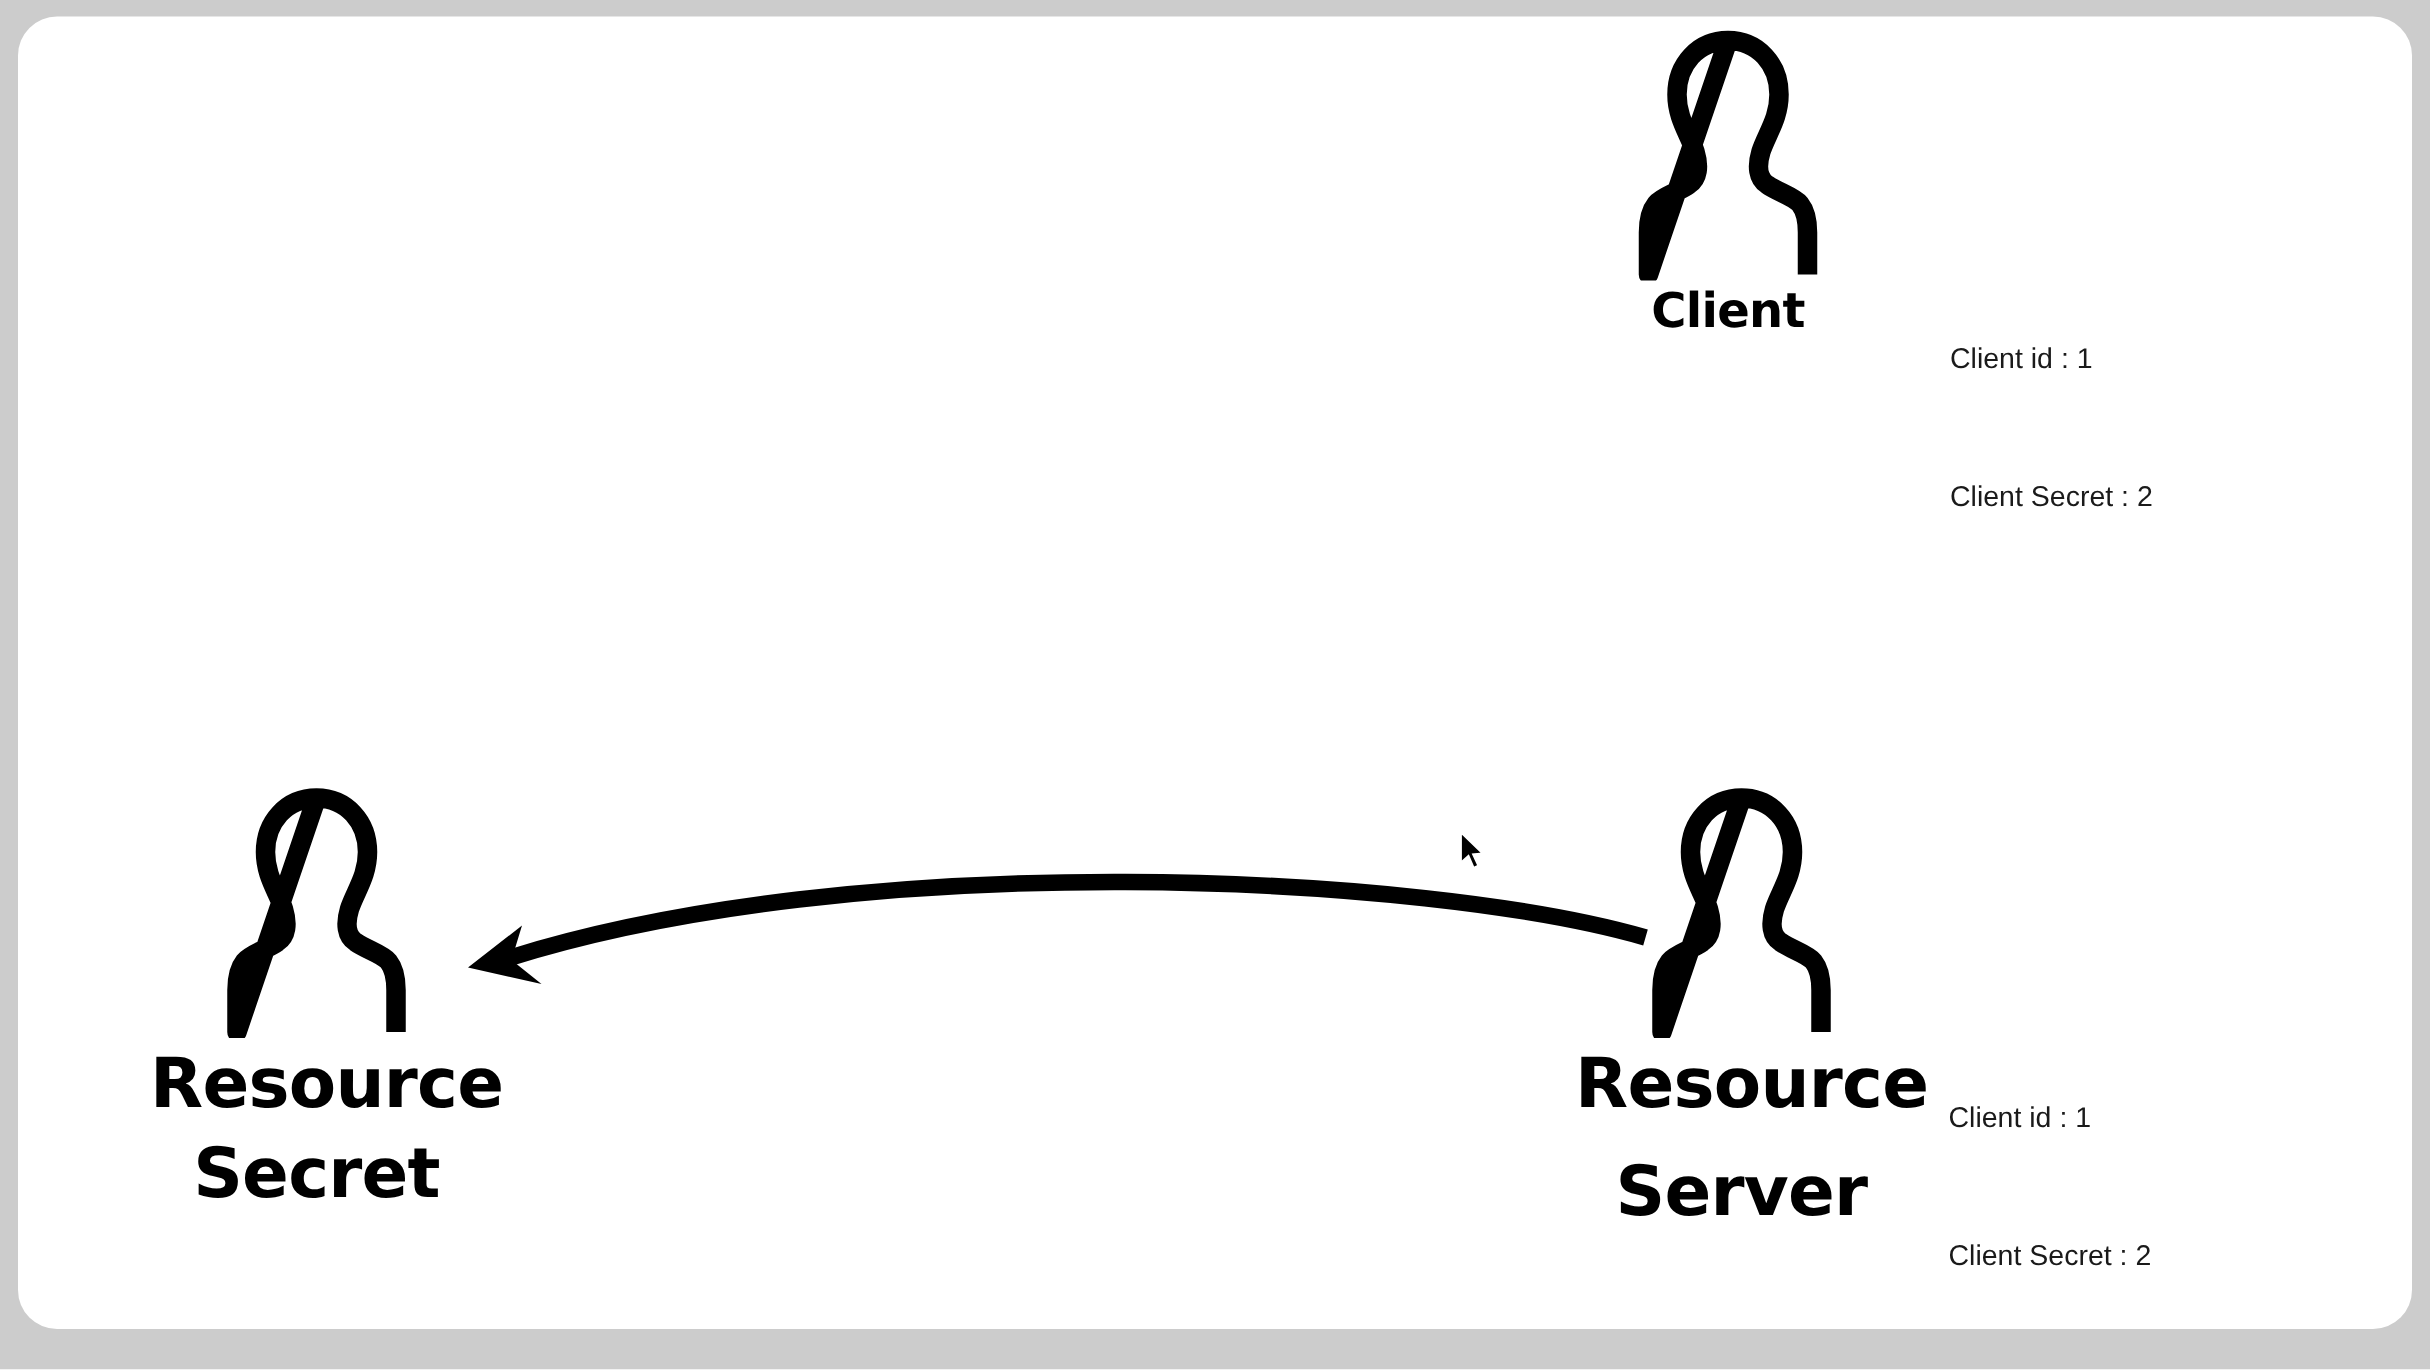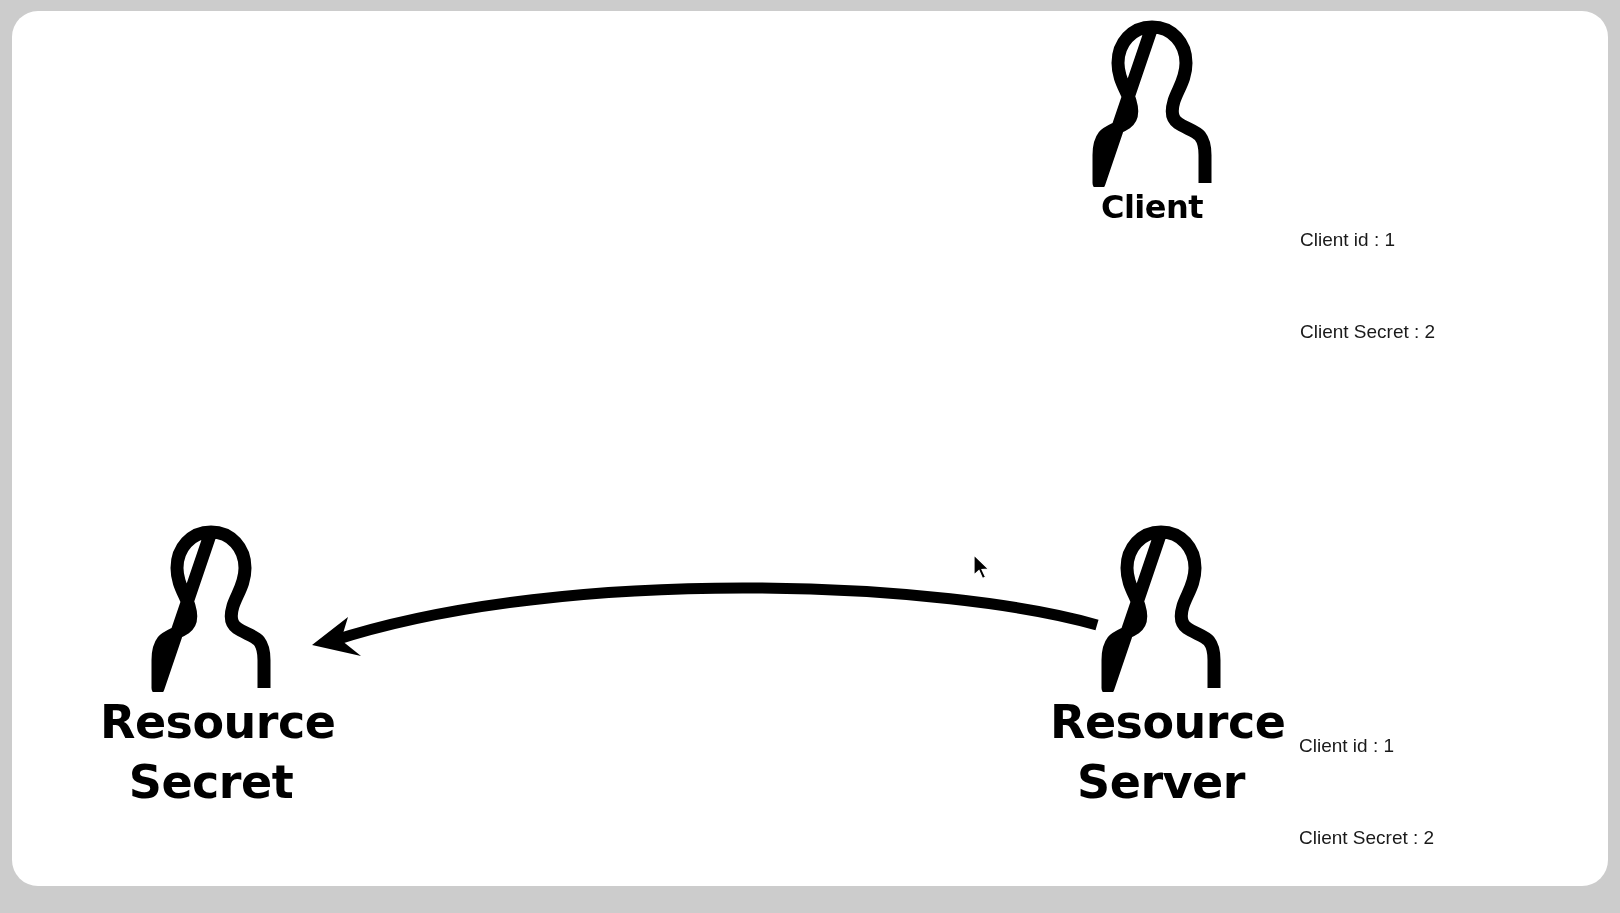--- a/index.html
+++ b/index.html
@@ -198,21 +198,21 @@
                  L 117 164
                  M 11 164
                  L 11 136
                  C 11 128 12 122 16 117
                  C 20 112 31 109 38 104
                  C 44 100 45 92 42 82
                  C 38 70 30 60 30 44
                  C 30 24 44 8 64 8 Z" fill="none" stroke="#000000" stroke-width="13" stroke-linejoin="round" stroke-linecap="butt"></path>
       </svg>
       <div class="actor-label">Resource</div>
-      <div class="actor-label" style="margin-top:14px;">Server</div>
+      <div class="actor-label" style="margin-top:26px;">Server</div>
     </div>
 
     <div class="annotation" id="client-credentials">
       <span class="ann-line">Client id : 1</span>
       <span class="ann-line">Client Secret : 2</span>
     </div>
 
     <div class="annotation" id="server-credentials">
       <span class="ann-line">Client id : 1</span>
       <span class="ann-line">Client Secret : 2</span>

